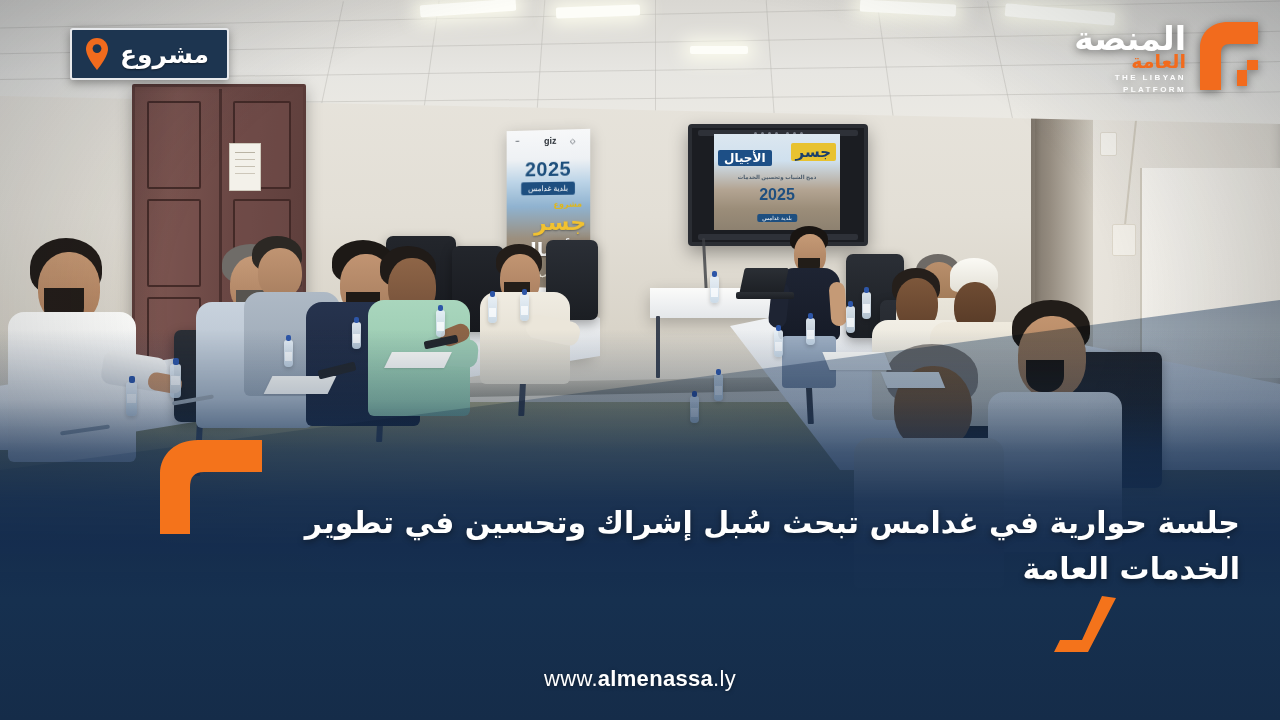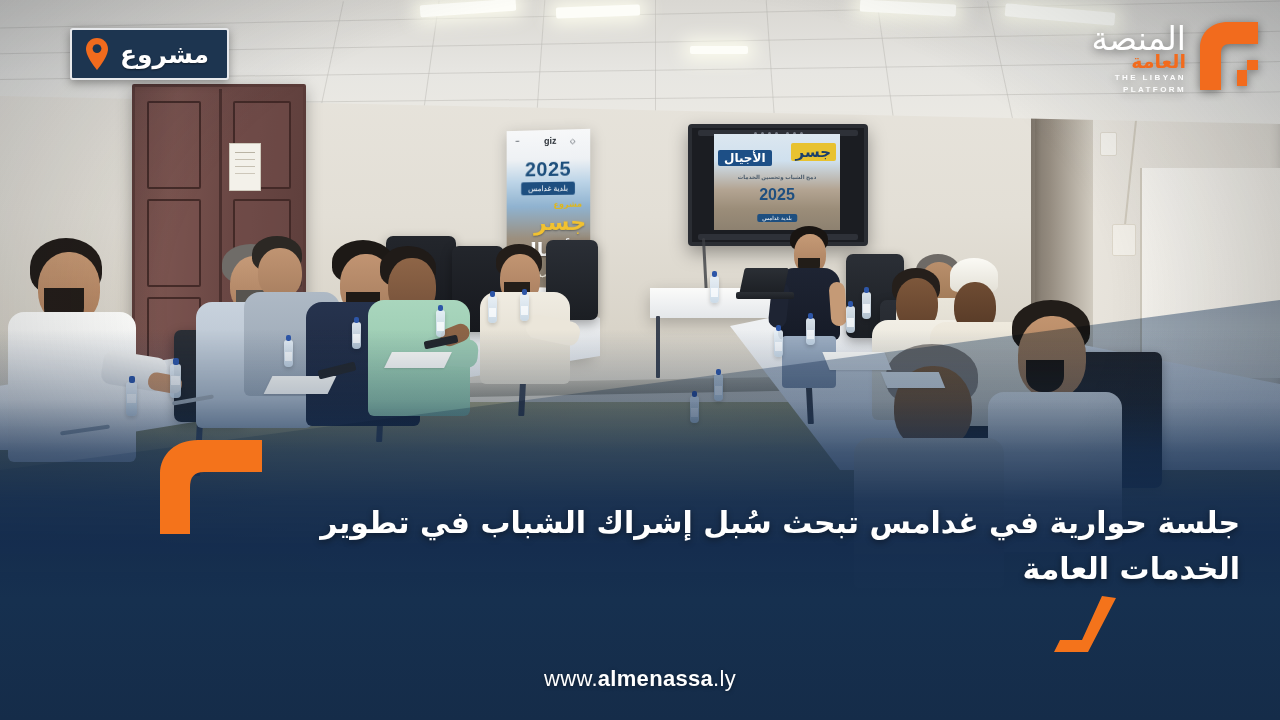--- a/index.html
+++ b/index.html
@@ -244,21 +244,21 @@
     font-family:"DejaVu Sans","Liberation Sans",sans-serif;
   }
 
   .brand{
     position:absolute;right:14px;top:14px;
     display:flex;align-items:flex-start;gap:4px;
     filter:drop-shadow(0 2px 5px rgba(0,0,0,.45));
   }
   .brand-words{display:flex;flex-direction:column;align-items:flex-end;padding-top:10px;}
   .brand-ar{
-    color:#ffffff;font-size:33px;font-weight:400;line-height:.92;direction:rtl;
+    color:#ffffff;font-size:33px;font-weight:700;line-height:.92;direction:rtl;
     font-family:"DejaVu Sans","Liberation Sans",sans-serif;letter-spacing:-1px;
   }
   .brand-ar2{
     color:#f26b1d;font-size:19px;font-weight:700;line-height:1;direction:rtl;margin-top:-2px;
     font-family:"DejaVu Sans","Liberation Sans",sans-serif;
   }
   .brand-en{
     color:#ffffff;font-size:8px;font-weight:700;letter-spacing:2.4px;line-height:1.25;
     margin-top:2px;text-align:right;opacity:.95;
   }
@@ -556,19 +556,19 @@
       <path d="M8 96 V36 C8 16 24 2 46 2 H110 V34 H52 C42 34 38 39 38 50 V96 Z" fill="#f4731b"></path>
     </svg>
   </span>
 
   <span class="accent-right">
     <svg width="82" height="62" viewBox="0 0 82 62" aria-hidden="true">
       <path d="M54 0 L68 2 L40 56 L6 56 L12 44 L34 44 Z" fill="#f4731b"></path>
     </svg>
   </span>
 
-  <div class="headline">جلسة حوارية في غدامس تبحث سُبل إشراك الشباب في تطوير الخدمات العامة</div>
+  <div class="headline">جلسة حوارية في غدامس تبحث سُبل إشراك وتحسين في تطوير الخدمات العامة</div>
 
   <div class="site">
     <span class="thin">www.</span><b>almenassa</b><span class="thin">.ly</span>
   </div>
 
 </div>
 
 </body></html>

